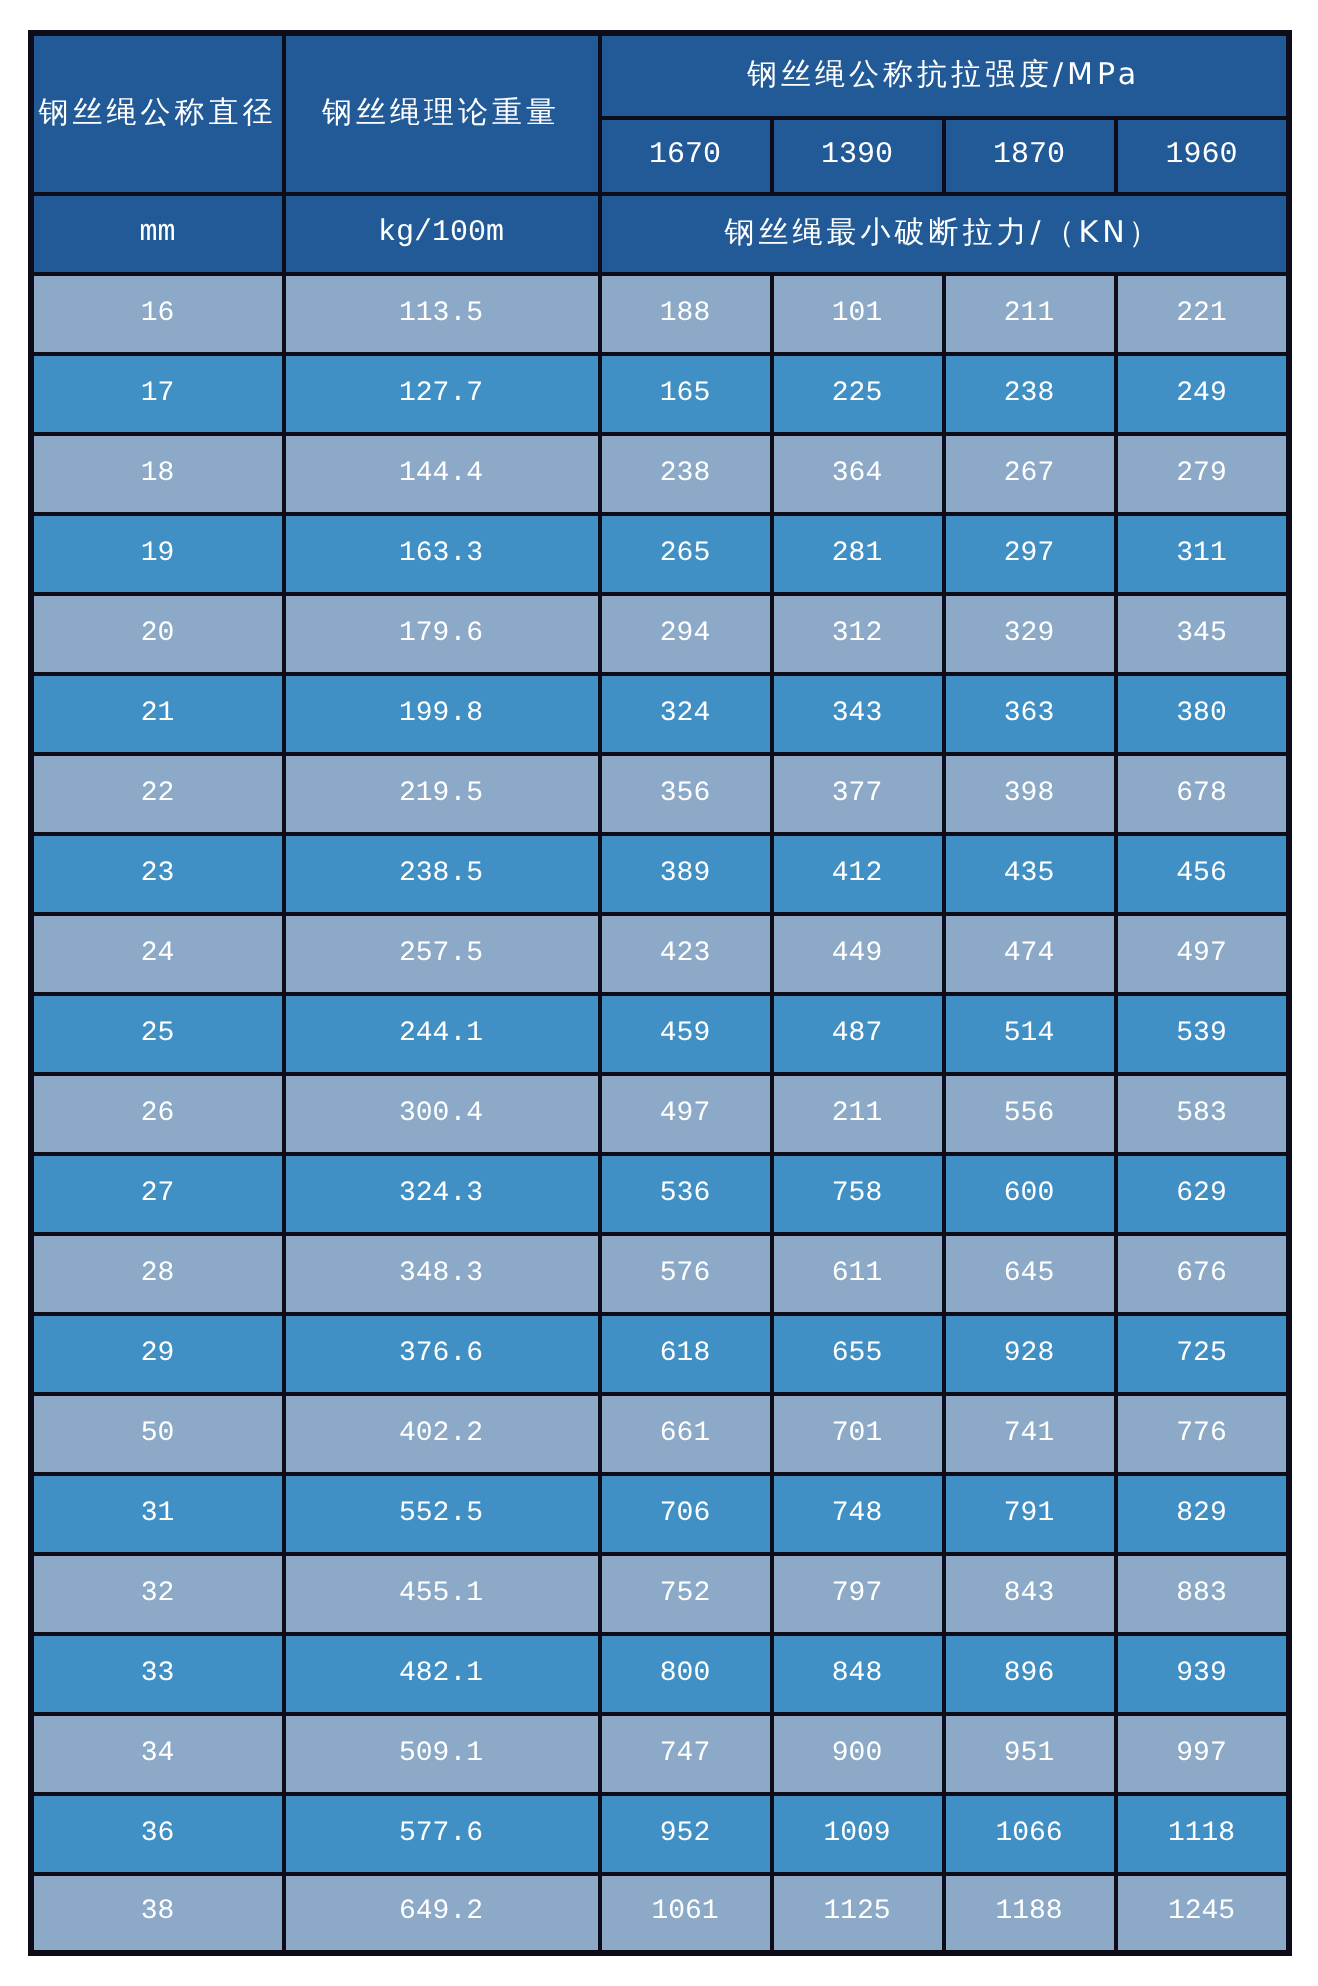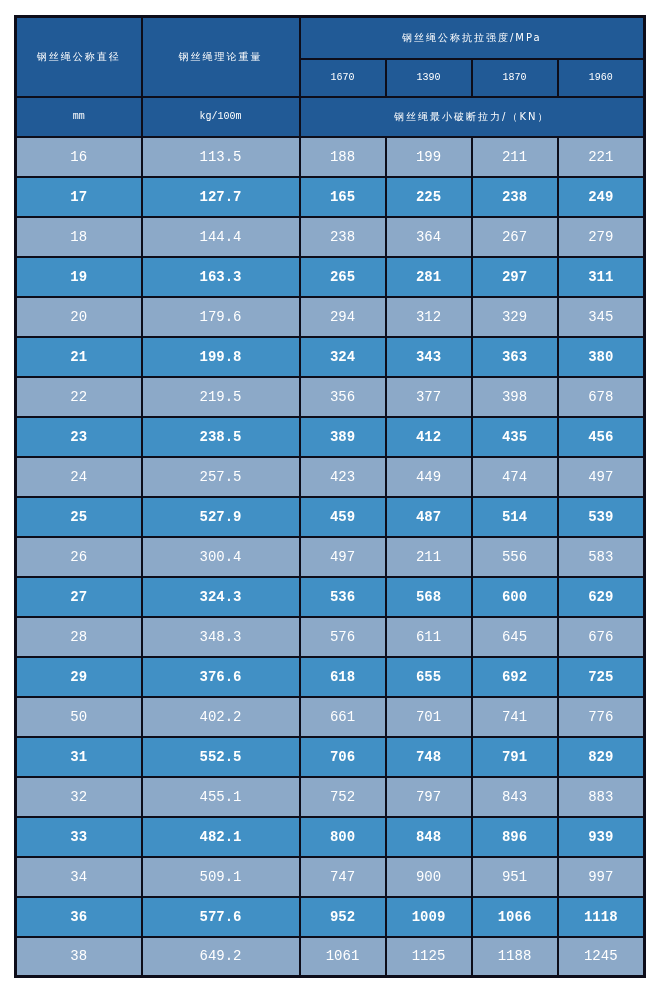--- a/index.html
+++ b/index.html
@@ -31,33 +31,33 @@
     text-align: center;
     vertical-align: middle;
     color: var(--text, #ffffff);
     font-weight: normal;
     padding: 0;
     overflow: hidden;
     white-space: nowrap;
   }
   thead th {
     background: var(--header-bg, #215a96);
-    font-size: 10px;
+    font-size: 15px;
   }
   thead .cjk {
     letter-spacing: 2px;
     font-family: "DejaVu Sans", "Liberation Sans", sans-serif;
   }
   thead tr.hrow-1 { height: 42px; }
   thead tr.hrow-2 { height: 38px; }
   thead tr.hrow-3 { height: 40px; }
   tbody tr { height: 40px; }
   tbody td { font-size: 14px; }
   tbody tr.light td { background: var(--row-light-bg, #8ca9c8); }
-  tbody tr.dark  td { background: var(--row-dark-bg, #4190c5); font-weight: bold; }
+  tbody tr.dark  td { background: var(--row-dark-bg, #4190c5); }
 </style>
 </head>
 <body>
 
 <div class="page">
   <table class="spec-table">
     <colgroup>
       <col style="width:126px">
       <col style="width:158px">
       <col style="width:86px">
@@ -81,21 +81,21 @@
         <th>mm</th>
         <th>kg/100m</th>
         <th colspan="4" class="cjk">钢丝绳最小破断拉力/（KN）</th>
       </tr>
     </thead>
     <tbody id="table-body">
         <tr class="light">
     <td>16</td>
     <td>113.5</td>
     <td>188</td>
-    <td>199</td>
+    <td>101</td>
     <td>211</td>
     <td>221</td>
   </tr>
         <tr class="dark">
     <td>17</td>
     <td>127.7</td>
     <td>165</td>
     <td>225</td>
     <td>238</td>
     <td>249</td>
@@ -151,56 +151,56 @@
         <tr class="light">
     <td>24</td>
     <td>257.5</td>
     <td>423</td>
     <td>449</td>
     <td>474</td>
     <td>497</td>
   </tr>
         <tr class="dark">
     <td>25</td>
-    <td>527.9</td>
+    <td>244.1</td>
     <td>459</td>
     <td>487</td>
     <td>514</td>
     <td>539</td>
   </tr>
         <tr class="light">
     <td>26</td>
     <td>300.4</td>
     <td>497</td>
     <td>211</td>
     <td>556</td>
     <td>583</td>
   </tr>
         <tr class="dark">
     <td>27</td>
     <td>324.3</td>
     <td>536</td>
-    <td>568</td>
+    <td>758</td>
     <td>600</td>
     <td>629</td>
   </tr>
         <tr class="light">
     <td>28</td>
     <td>348.3</td>
     <td>576</td>
     <td>611</td>
     <td>645</td>
     <td>676</td>
   </tr>
         <tr class="dark">
     <td>29</td>
     <td>376.6</td>
     <td>618</td>
     <td>655</td>
-    <td>692</td>
+    <td>928</td>
     <td>725</td>
   </tr>
         <tr class="light">
     <td>50</td>
     <td>402.2</td>
     <td>661</td>
     <td>701</td>
     <td>741</td>
     <td>776</td>
   </tr>

